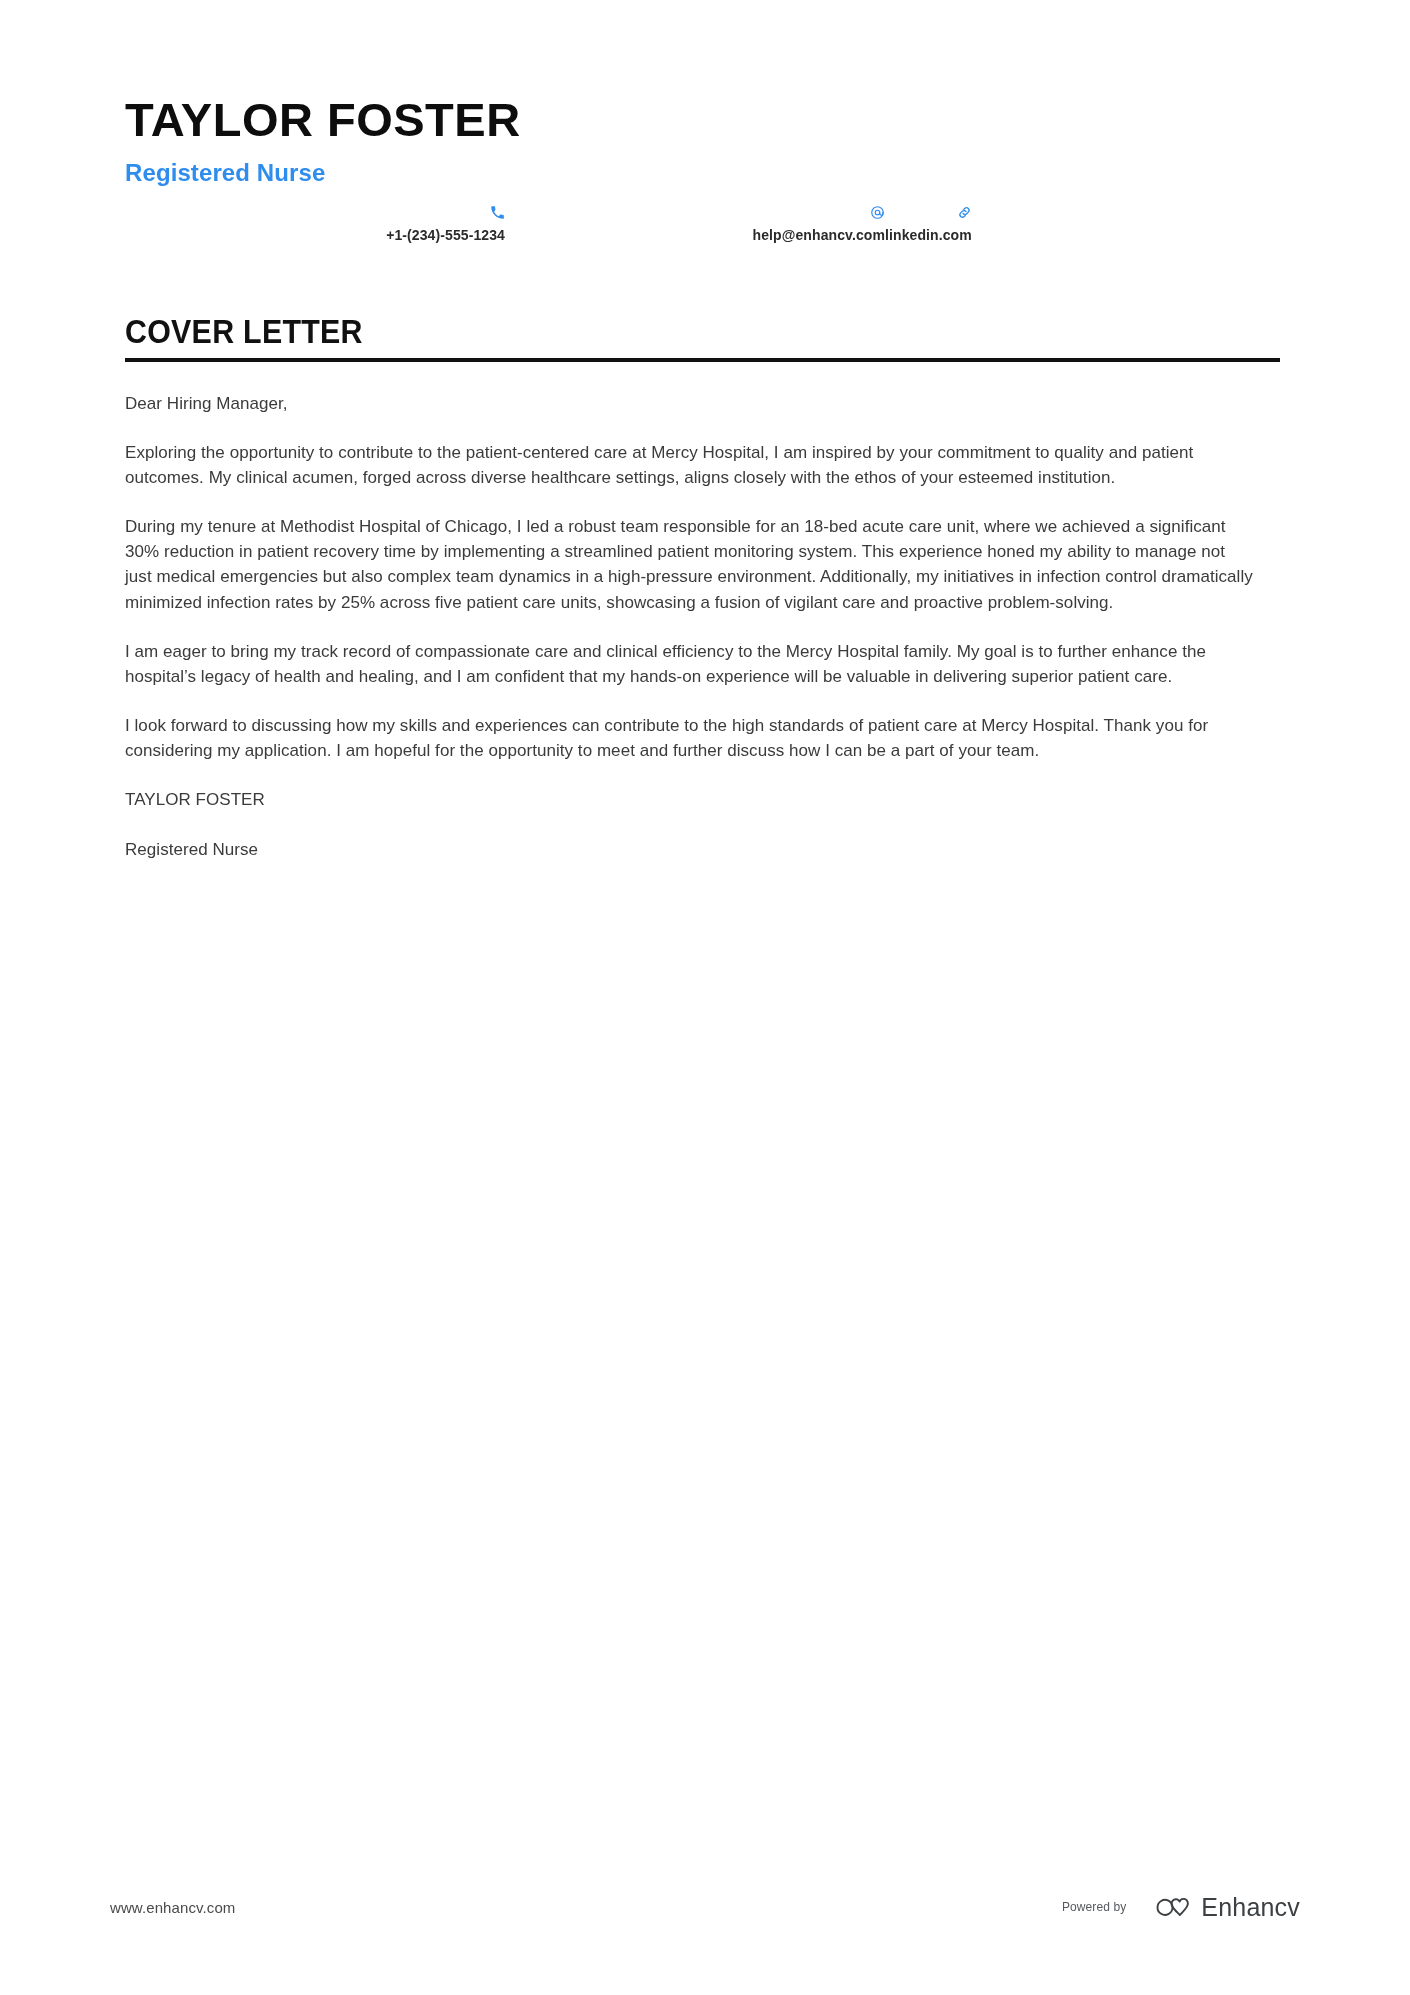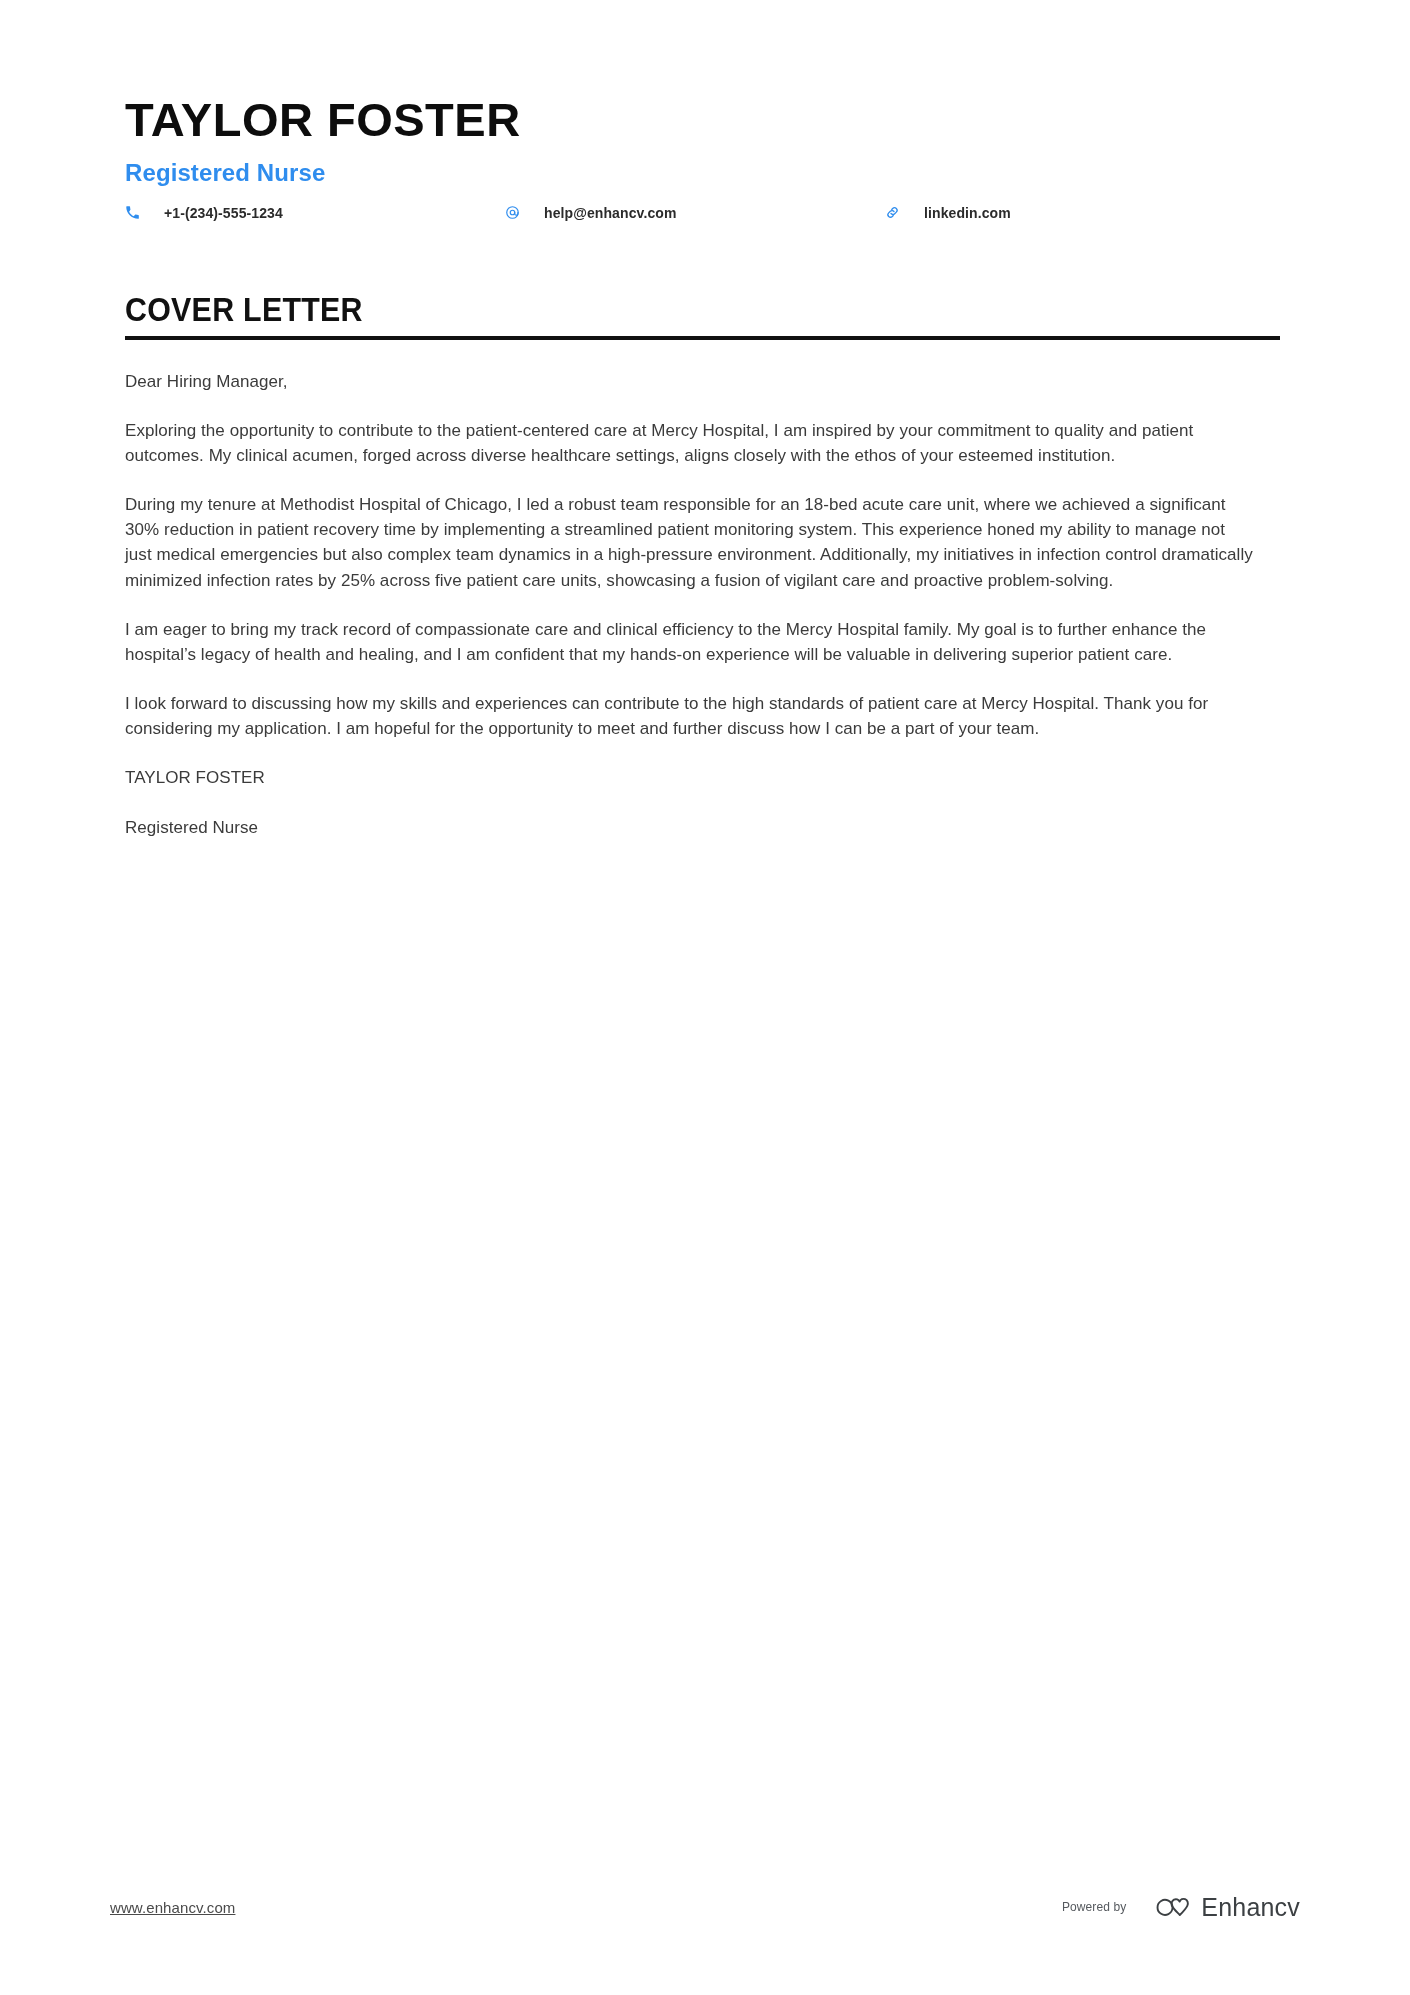--- a/index.html
+++ b/index.html
@@ -49,26 +49,27 @@
   .contact-block {
     margin-top: 18px;
   }
   .contact-row {
     display: flex;
     align-items: flex-start;
     margin-bottom: 9px;
   }
   .contact-item {
     display: flex;
-    align-items: flex-start;
-    gap: 24px;
+    align-items: flex-end;
+    gap: 7px;
     font-size: 14px;
     font-weight: bold;
     color: #2b2b2b;
     letter-spacing: 0.1px;
+    flex-direction: column;
   }
   .contact-item.col1 { width: 380px; flex: none; }
   .contact-item.col2 { width: 380px; flex: none; }
   .contact-item.col3 { flex: none; }
 
   .cicon {
     width: 15px;
     height: 15px;
     display: inline-flex;
     align-items: center;
@@ -119,21 +120,20 @@
     right: 110px;
     bottom: 73px;
     display: flex;
     align-items: center;
     justify-content: space-between;
   }
   .footer-url {
     font-size: 15px;
     color: #4a4a4a;
     letter-spacing: 0.1px;
-    text-decoration: underline;
   }
   .footer-brand {
     display: flex;
     align-items: center;
     gap: 19px;
   }
   .powered-by {
     font-size: 12px;
     color: #55595e;
     letter-spacing: 0.1px;

